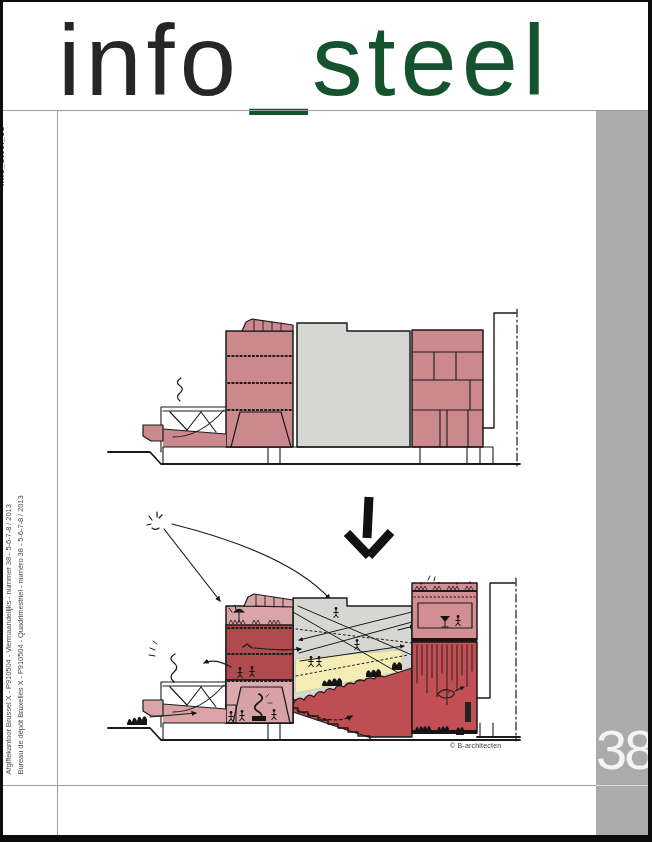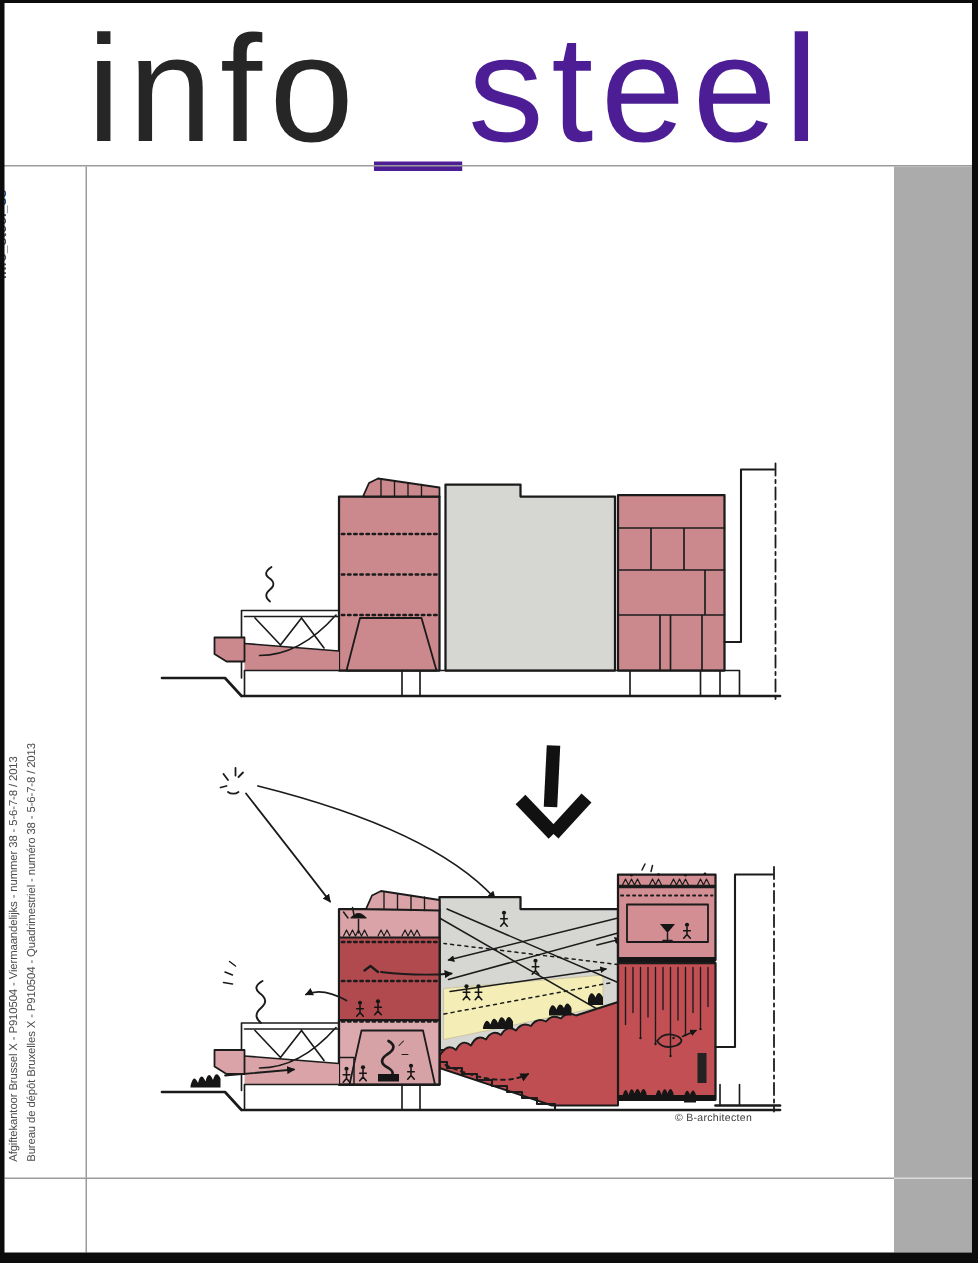--- a/index.html
+++ b/index.html
@@ -7,21 +7,21 @@
         font-family:"Liberation Sans",sans-serif;}
   
   .frame{position:absolute;background:#0c0c0c;}
   .frame-top{left:0;top:0;width:652px;height:2px;}
   .frame-left{left:0;top:0;width:3px;height:842px;}
   .frame-right{left:648px;top:0;width:4px;height:842px;}
   .frame-bottom{left:0;top:835px;width:652px;height:7px;}
   
   .masthead{position:absolute;left:58px;top:10px;font-size:101px;line-height:1;
             letter-spacing:5px;font-weight:300;color:#262626;white-space:nowrap;}
-  .masthead .blue{color:#4c1d95;margin-left:10px;}
+  .masthead .blue{color:#14532d;margin-left:10px;}
   
   .hl-top{position:absolute;left:0;top:110px;width:648px;height:1px;background:#9b9b9b;}
   .hl-bottom{position:absolute;left:3px;top:785px;width:593px;height:1px;background:#9b9b9b;}
   .hl-bottom-strip{position:absolute;left:596px;top:785px;width:52px;height:1px;background:#dcdcdc;}
   .vl-left{position:absolute;left:57px;top:111px;width:1px;height:724px;background:#9b9b9b;}
   
   .gray-strip{position:absolute;left:596px;top:111px;width:52px;height:724px;background:#ababab;}
   .folio{position:absolute;left:596px;top:722px;width:52px;text-align:center;font-size:56px;
          line-height:1;font-weight:300;letter-spacing:-3px;color:#f4f4f4;}
   
@@ -49,20 +49,21 @@
   <div class="vl-left"></div>
   <div class="hl-bottom"></div>
   <div class="hl-bottom-strip"></div>
 
   <div class="vrot issue-tag"><span>info_steel</span><span class="blue">_38</span></div>
   <div class="vrot postal">
     <div>Afgiftekantoor Brussel X - P910504 - Viermaandelijks - nummer 38 - 5-6-7-8 / 2013</div>
     <div>Bureau de dépôt Bruxelles X - P910504 - Quadrimestriel - numéro 38 - 5-6-7-8 / 2013</div>
   </div>
 
+  <div class="folio">38</div>
 
   <svg class="fig-svg" style="left:95px;top:285px;" width="480" height="205" viewBox="95 285 480 205">
     <g stroke="#1b1b1b" fill="none" stroke-linecap="round" stroke-linejoin="round">
       <polygon points="297,323 347,323 347,331 410,331 410,447 297,447" fill="#d6d6d3" stroke-width="1.5"></polygon>
       <rect x="412" y="330" width="71" height="117" fill="#cb898d" stroke-width="1.5"></rect>
       <path d="M412,352 H483 M412,380 H483 M412,410 H483 M434,352 V380 M456,352 V380 M470,380 V410 M440,410 V447 M447,410 V447 M468,410 V447" stroke-width="1.1"></path>
       <rect x="226" y="331" width="67" height="116" fill="#cb898d" stroke-width="1.5"></rect>
       <path d="M228,356 H291 M228,383 H291 M228,410 H291" stroke-width="1.8" stroke-dasharray="1.5 2.6"></path>
       <polygon points="231,447 240,412 281,412 291,447" fill="#cb898d" stroke-width="1.2"></polygon>
       <polygon points="242,331 246,322 252,319 293,325 293,331" fill="#cb898d" stroke-width="1.2"></polygon>

